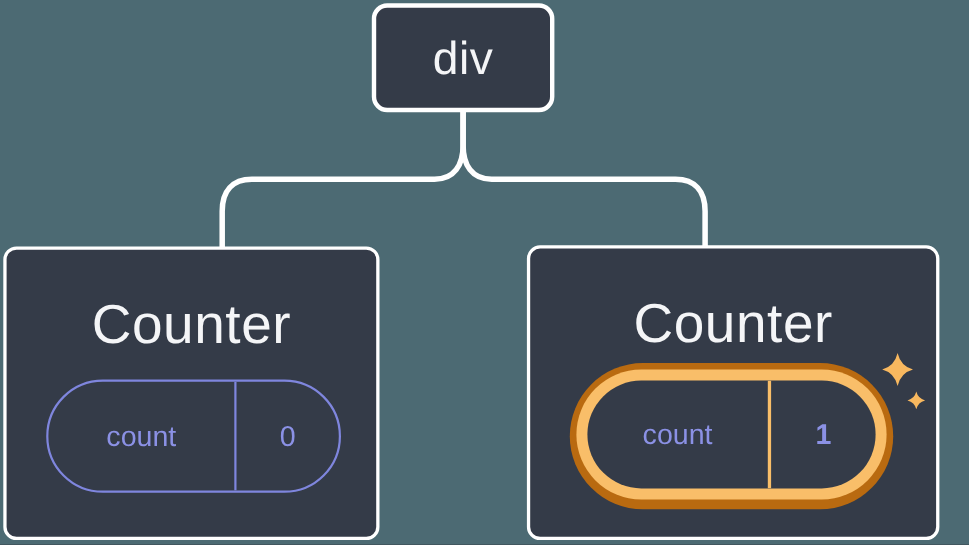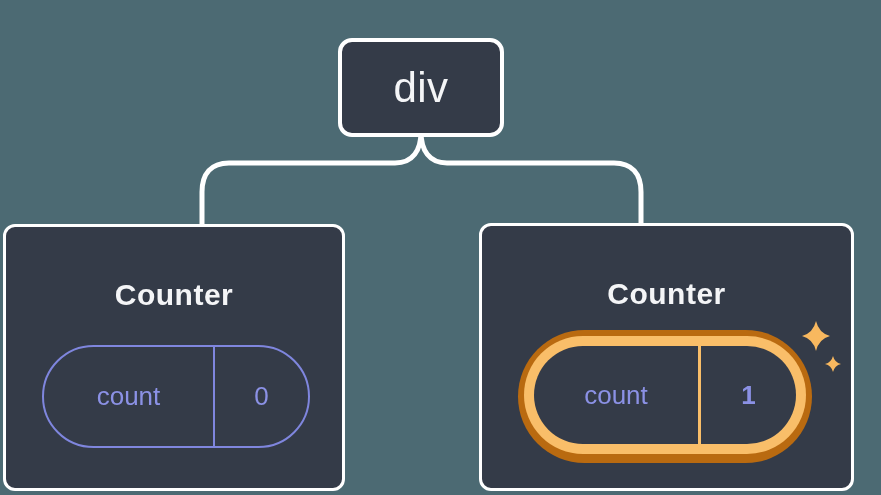--- a/index.html
+++ b/index.html
@@ -45,42 +45,40 @@
     width: 166px; height: 99px;
     background: var(--node-fill);
     border: 4px solid var(--node-border);
     border-radius: 14px;
     display: flex;
     align-items: center;
     justify-content: center;
     color: var(--title-text);
     font-size: 42px;
     letter-spacing: 0.5px;
-    margin-top: 35px;
   }
   .card {
     position: absolute;
     background: var(--node-fill);
     border: 3px solid var(--node-border);
     border-radius: 12px;
   }
   .card-left  { left: 3px;   top: 224px; width: 342px; height: 267px; }
   .card-right { left: 479px; top: 223px; width: 375px; height: 268px; }
   .card-title {
     position: absolute;
     left: 0; right: 0;
     top: 44px;
     height: 48px;
     display: flex;
     align-items: center;
     justify-content: center;
     color: var(--title-text);
-    font-size: 30px;
+    font-size: 50px;
     letter-spacing: 0.5px;
-    font-weight: bold;
   }
   
   .pill {
     position: absolute;
     left: 36px; top: 118px;
     width: 268px; height: 103px;
     border: 2px solid var(--accent-purple);
     border-radius: 999px;
     display: flex;
     align-items: stretch;

